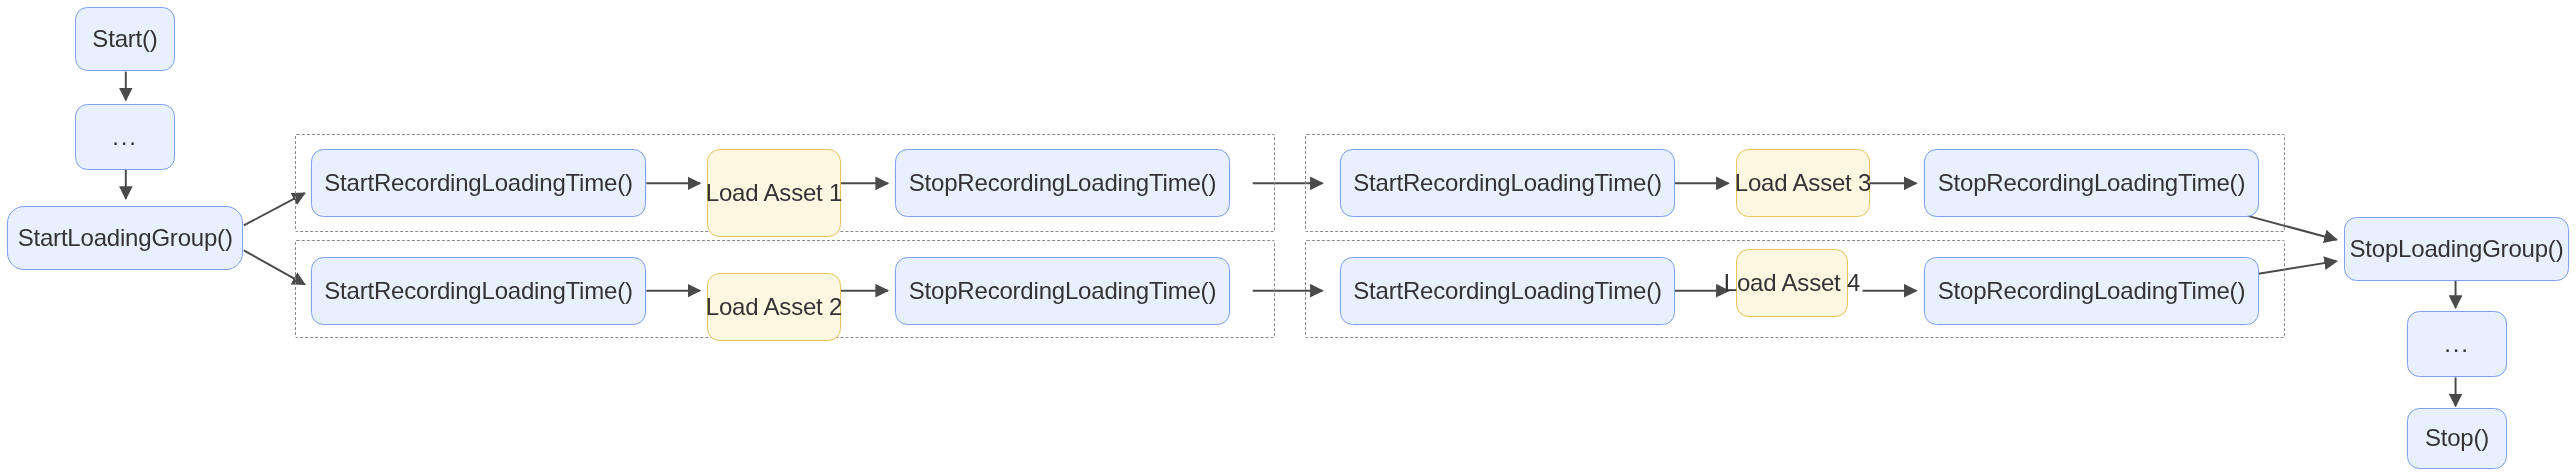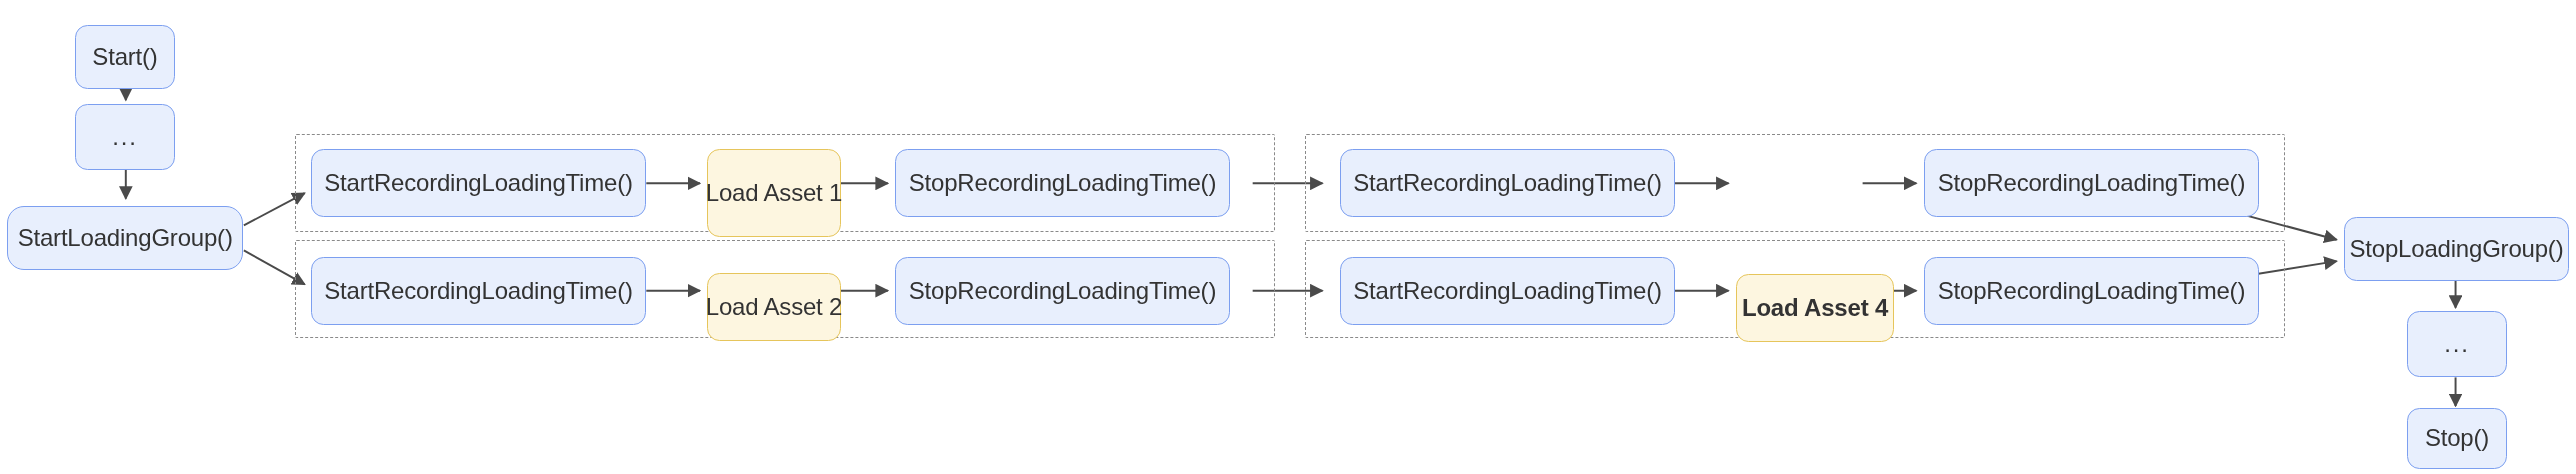--- a/index.html
+++ b/index.html
@@ -105,39 +105,40 @@
 
       <path d="M 2745 422 L 2745 454"></path>
     </g>
   </svg>
 
   <div class="subgraph" style="left:295px; top:134px; width:980px; height:98px;"></div>
   <div class="subgraph" style="left:295px; top:240px; width:980px; height:98px;"></div>
   <div class="subgraph" style="left:1305px; top:134px; width:980px; height:98px;"></div>
   <div class="subgraph" style="left:1305px; top:240px; width:980px; height:98px;"></div>
 
-  <div class="node blue" style="left:75px; top:7.2px; width:100px; height:64px;margin-top:18px;">Start()</div>
+  <div class="node blue" style="left:75px; top:7.2px; width:100px; height:64px;">Start()</div>
 
   <div class="node blue dots" style="left:75px; top:104px; width:100px; height:66px;">...</div>
 
   <div class="node blue" style="left:7.2px; top:206px; width:236px; height:64px;border-radius:17px;">StartLoadingGroup()</div>
 
   <div class="node blue" style="left:311px; top:149px; width:335px; height:68px;">StartRecordingLoadingTime()</div>
   <div class="node yellow" style="left:707px; top:149px; width:134px; height:88px;">Load Asset 1</div>
   <div class="node blue" style="left:895px; top:149px; width:335px; height:68px;">StopRecordingLoadingTime()</div>
 
   <div class="node blue" style="left:311px; top:257px; width:335px; height:68px;">StartRecordingLoadingTime()</div>
   <div class="node yellow" style="left:707px; top:273px; width:134px; height:68px;">Load Asset 2</div>
   <div class="node blue" style="left:895px; top:257px; width:335px; height:68px;">StopRecordingLoadingTime()</div>
 
   <div class="node blue" style="left:1340px; top:149px; width:335px; height:68px;">StartRecordingLoadingTime()</div>
+  <div class="node yellow" style="left:1736px; top:149px; width:134px; height:68px;">Load Asset 3</div>
   <div class="node blue" style="left:1924px; top:149px; width:335px; height:68px;">StopRecordingLoadingTime()</div>
 
   <div class="node blue" style="left:1340px; top:257px; width:335px; height:68px;">StartRecordingLoadingTime()</div>
-  <div class="node yellow" style="left:1736px; top:274px; width:158px; height:68px;font-weight:bold;">Load Asset 4</div>
+  <div class="node yellow" style="left:1736px; top:249px; width:112px; height:68px;">Load Asset 4</div>
   <div class="node blue" style="left:1924px; top:257px; width:335px; height:68px;">StopRecordingLoadingTime()</div>
 
   <div class="node blue" style="left:2344px; top:217px; width:225px; height:64px;">StopLoadingGroup()</div>
 
   <div class="node blue dots" style="left:2407px; top:311px; width:100px; height:66px;">...</div>
 
   <div class="node blue" style="left:2407px; top:408px; width:100px; height:61px;">Stop()</div>
 
 </div>
 

